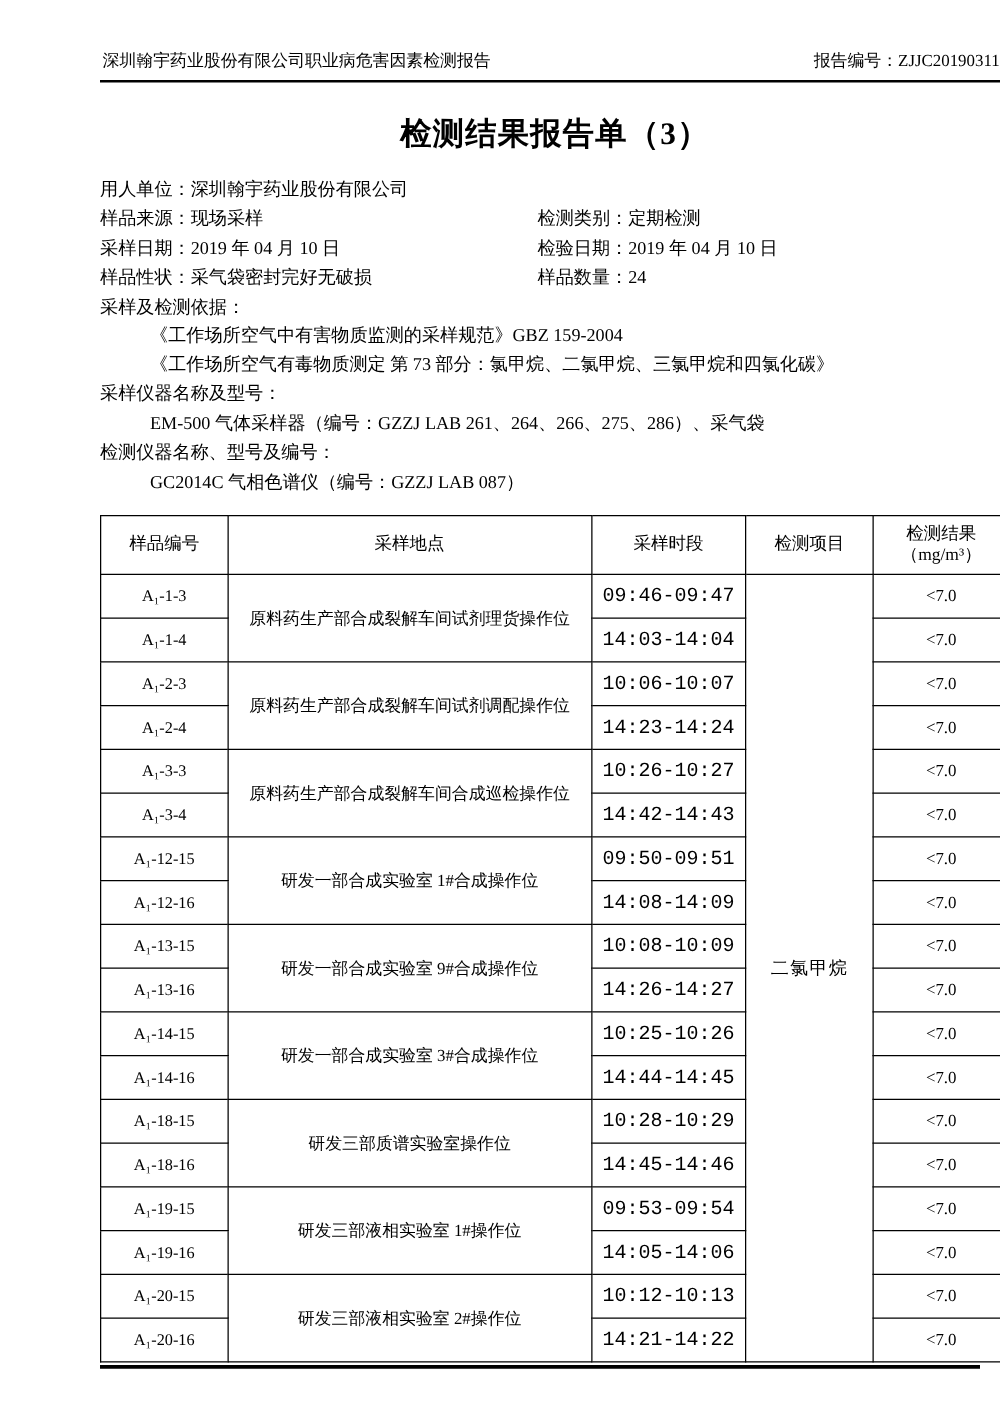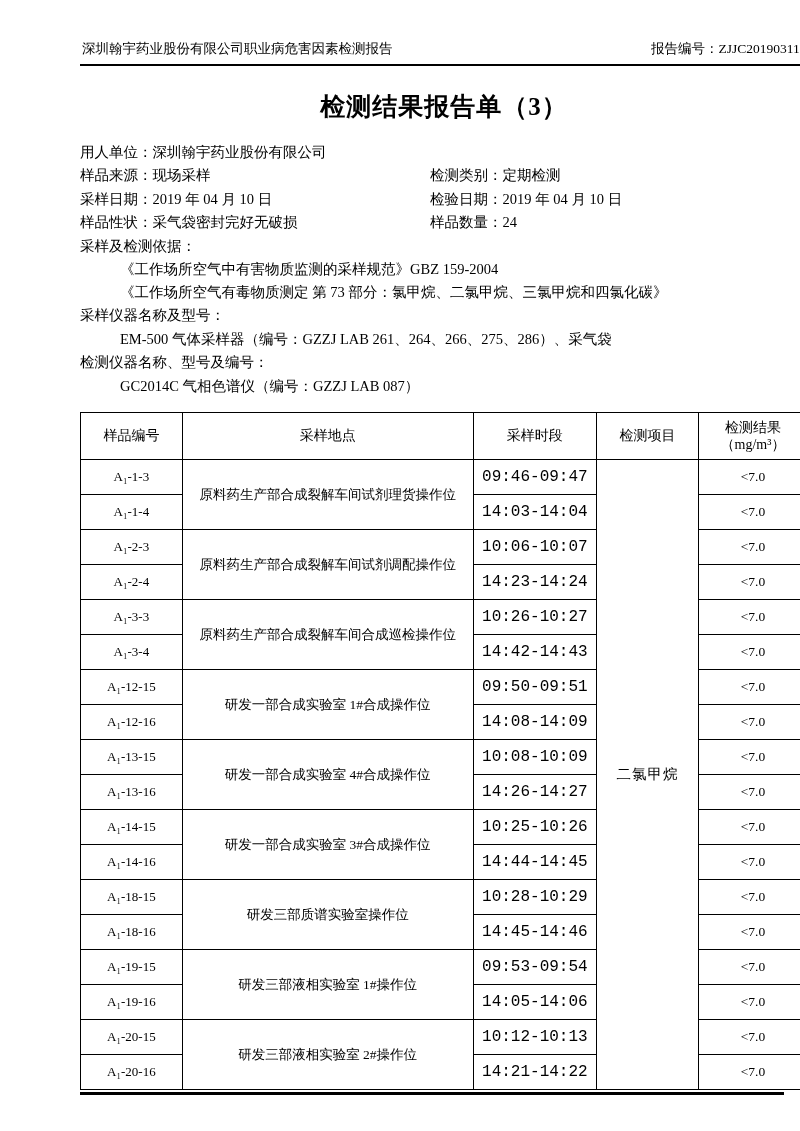--- a/index.html
+++ b/index.html
@@ -264,21 +264,21 @@
           <td class="time-cell">09:50-09:51</td>
           <td class="res-cell">&lt;7.0</td>
         </tr>
         <tr>
           <td class="no-cell">A₁-12-16</td>
           <td class="time-cell">14:08-14:09</td>
           <td class="res-cell">&lt;7.0</td>
         </tr>
         <tr>
           <td class="no-cell">A₁-13-15</td>
-          <td class="place-cell" rowspan="2">研发一部合成实验室 4#合成操作位</td>
+          <td class="place-cell" rowspan="2">研发一部合成实验室 9#合成操作位</td>
           <td class="time-cell">10:08-10:09</td>
           <td class="res-cell">&lt;7.0</td>
         </tr>
         <tr>
           <td class="no-cell">A₁-13-16</td>
           <td class="time-cell">14:26-14:27</td>
           <td class="res-cell">&lt;7.0</td>
         </tr>
         <tr>
           <td class="no-cell">A₁-14-15</td>

